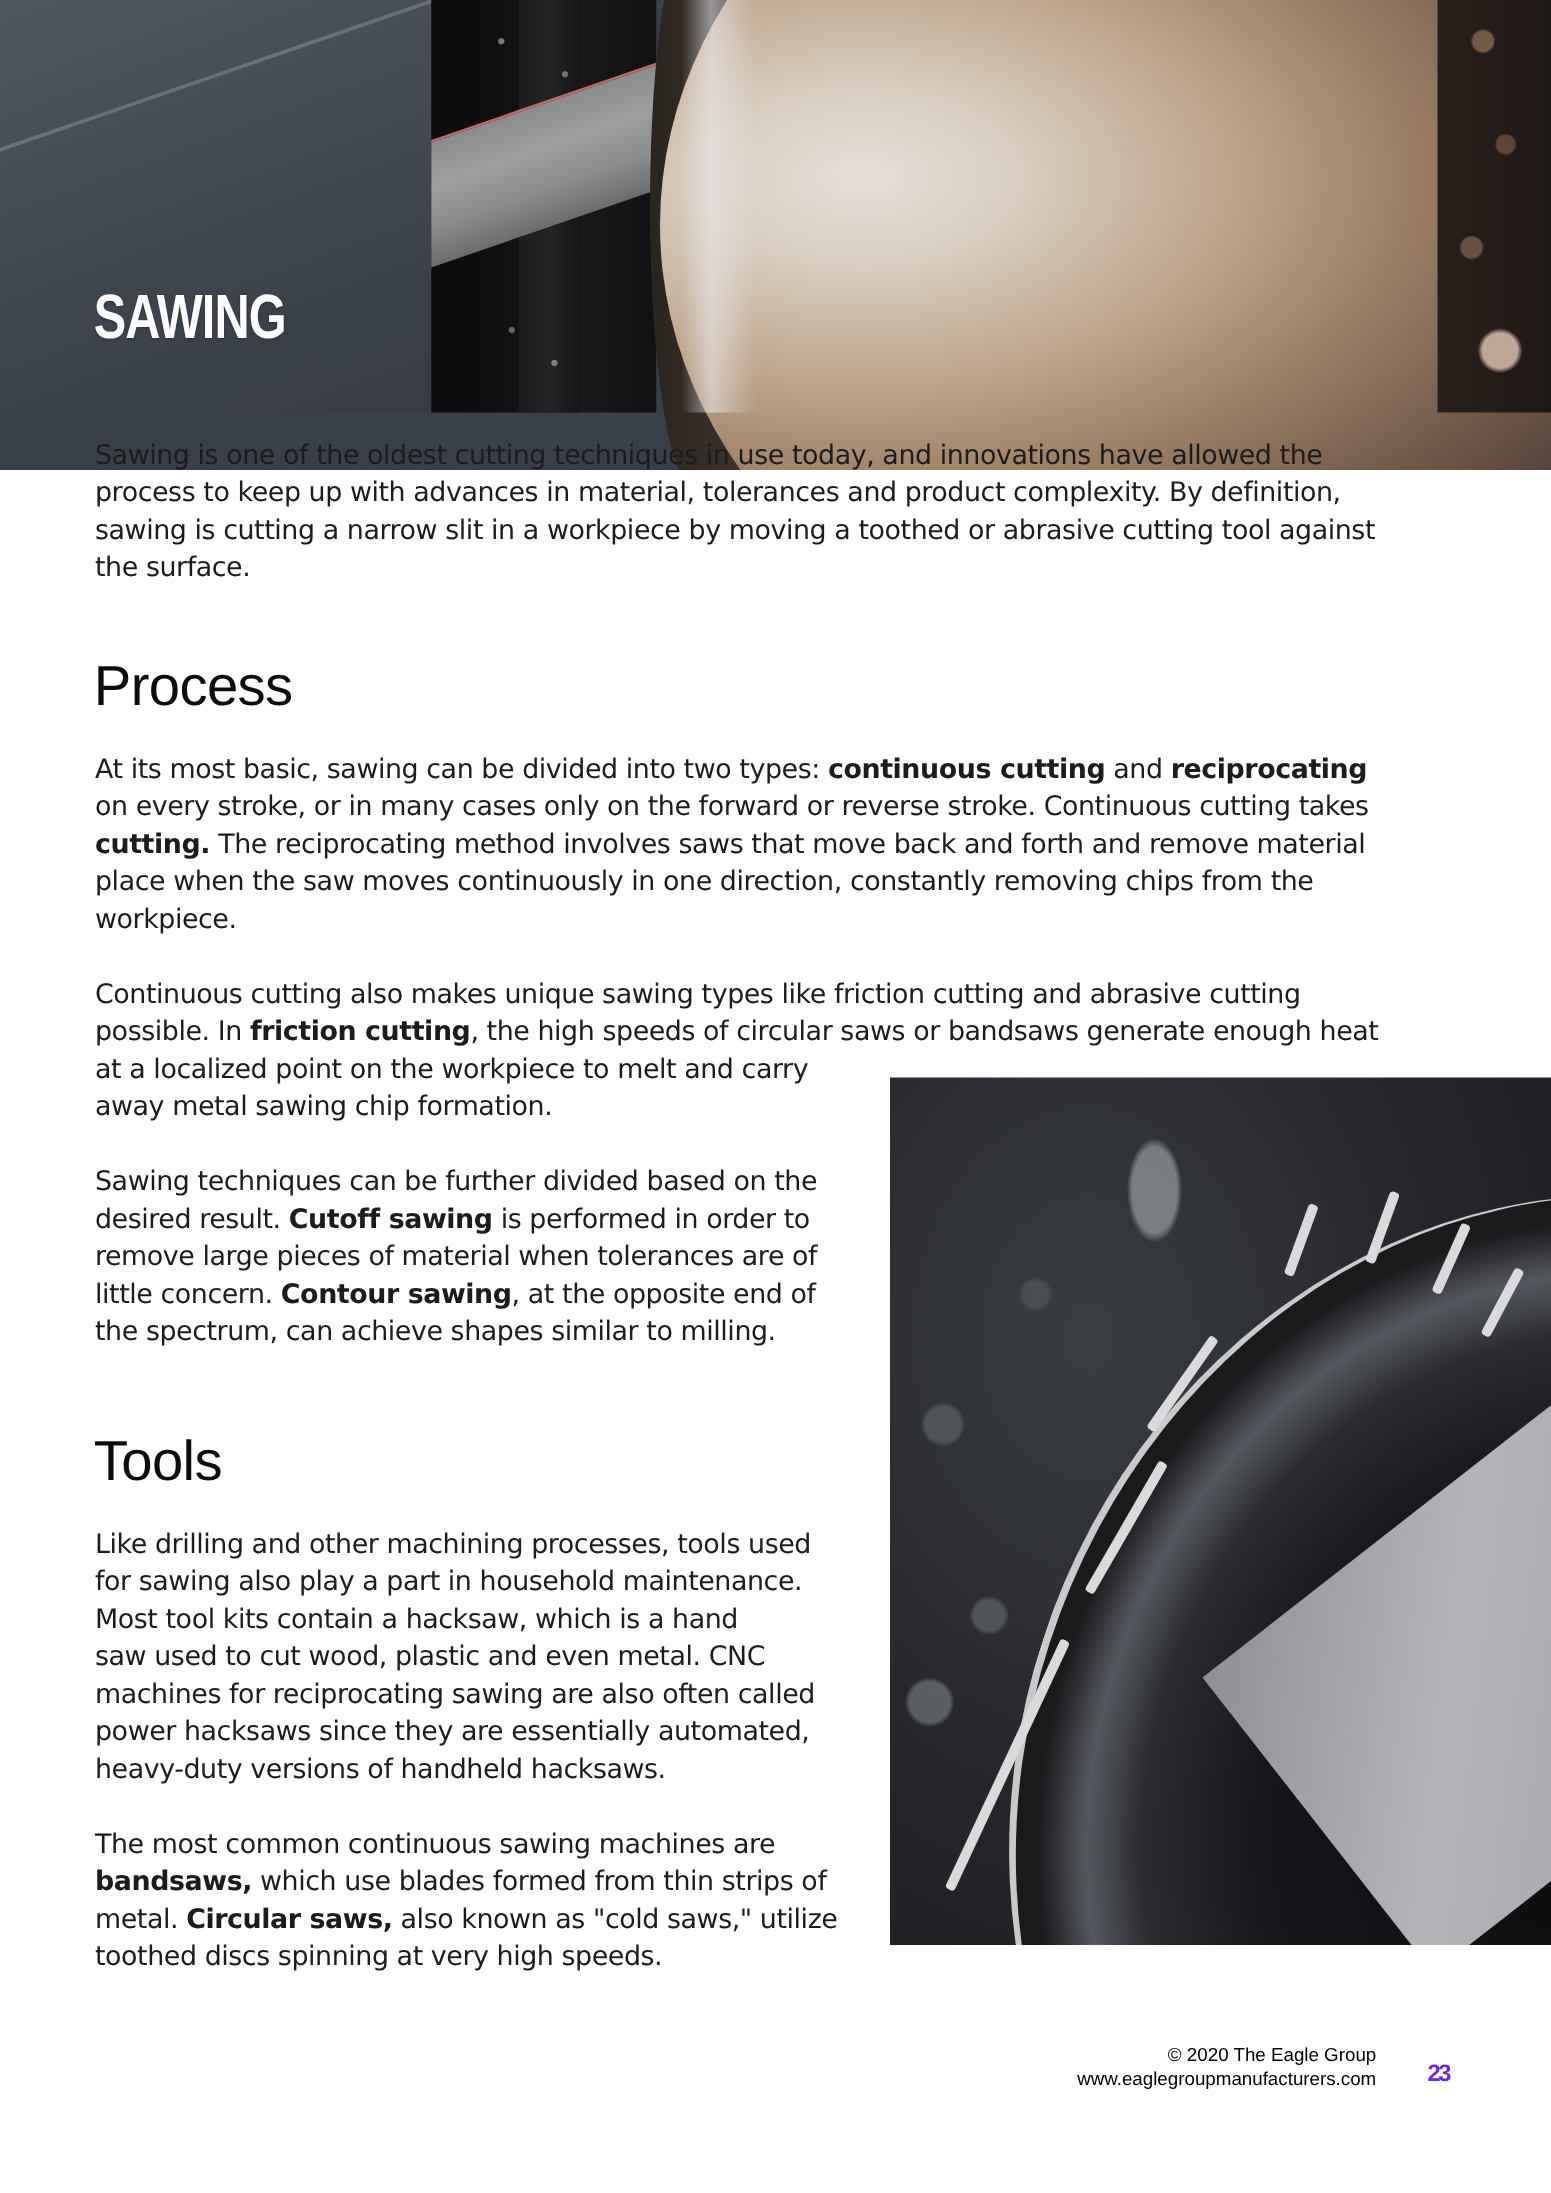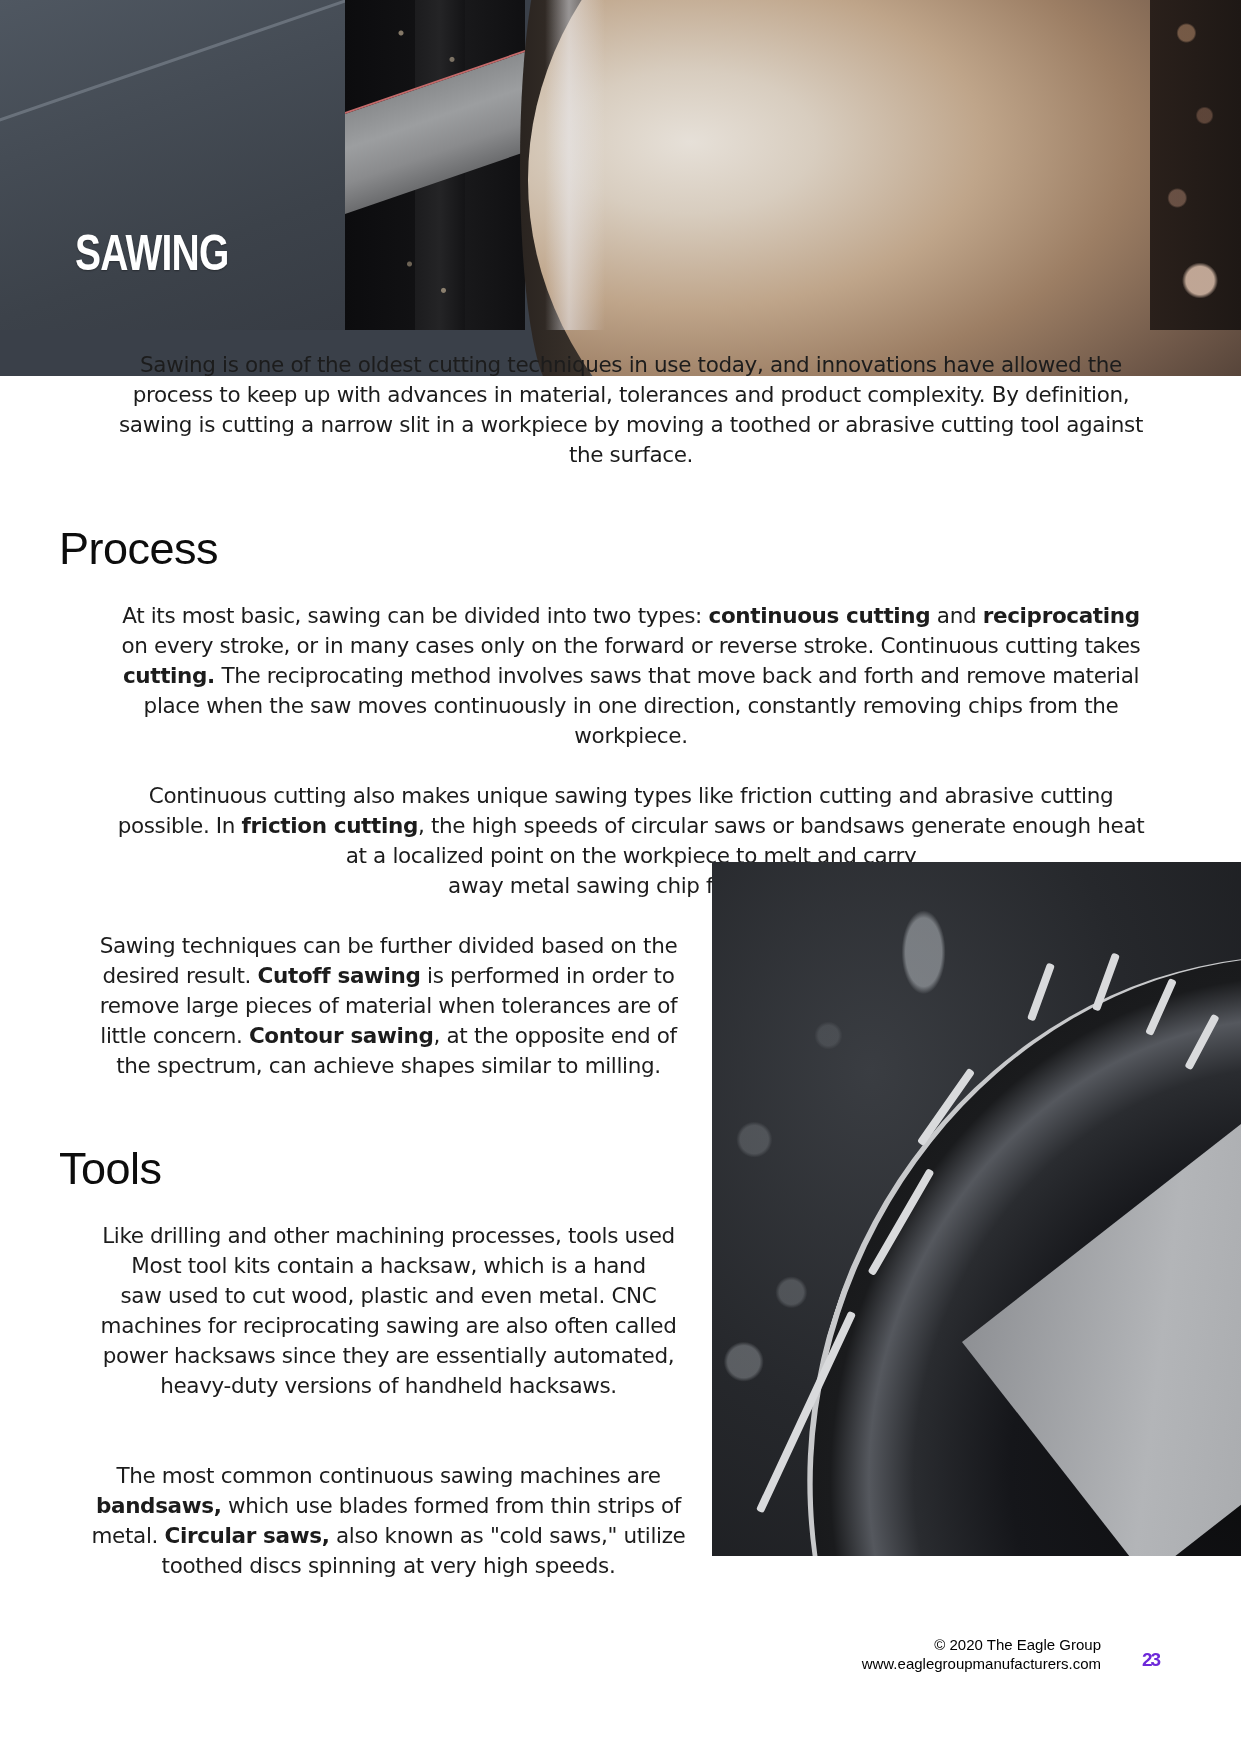--- a/index.html
+++ b/index.html
@@ -44,32 +44,32 @@
             linear-gradient(90deg, #2a201b, #1e1815); }
   .hero .title { position: absolute; left: 75px; top: 228px; margin: 0;
           font-family: "Liberation Sans", sans-serif; font-weight: bold; font-size: 50px;
           letter-spacing: -1px; color: #ffffff; transform: scaleX(0.78); transform-origin: 0 0;
           text-shadow: 0 1px 2px rgba(0,0,0,0.35); line-height: 1; }
 
   
   .txt { position: absolute; left: 76px; font-size: 21.5px; line-height: 30px; color: #1c1c1c;
          font-family: "DejaVu Sans", sans-serif; letter-spacing: -0.35px; margin: 0; }
   .txt b { font-weight: bold; }
-  .h2 { position: absolute; left: 59px; margin: 0; font-family: "Liberation Sans", sans-serif;
+  .h2 { position: absolute; left: 75px; margin: 0; font-family: "Liberation Sans", sans-serif;
         font-weight: normal; font-size: 45px; color: #0d0d0d; letter-spacing: -0.5px; line-height: 1; }
 
   .intro { top: 350px; width: 1110px; }
   .h-process { top: 526px; }
   .process-p1 { top: 601px; width: 1110px; }
   .process-p2 { top: 781px; width: 1110px; }
   .process-p3 { top: 931px; width: 625px; }
   .h-tools { top: 1146px; }
   .tools-p1 { top: 1221px; width: 625px; }
   .tools-p2 { top: 1461px; width: 625px; }
-  .line { display: block; white-space: nowrap; text-align: center; }
+  .line { display: block; white-space: nowrap; }
 
   
   .photo { position: absolute; left: 712px; top: 862px; width: 529px; height: 694px; overflow: hidden;
            background: radial-gradient(ellipse at 30% 30%, #3a3d42 0%, #26282c 50%, #1a1b1e 100%); }
   .photo .speck { position: absolute; inset: 0;
            background:
              radial-gradient(ellipse at 40% 13%, rgba(180,185,190,0.55) 0 18px, transparent 22px),
              radial-gradient(circle at 8% 40%, rgba(140,145,150,0.35) 0 14px, transparent 18px),
              radial-gradient(circle at 15% 62%, rgba(150,155,160,0.35) 0 12px, transparent 16px),
              radial-gradient(circle at 6% 72%, rgba(170,175,180,0.4) 0 16px, transparent 20px),
@@ -134,20 +134,21 @@
   <span class="line"><span>desired result. </span><b>Cutoff sawing</b><span> is performed in order to</span></span>
   <span class="line">remove large pieces of material when tolerances are of</span>
   <span class="line"><span>little concern. </span><b>Contour sawing</b><span>, at the opposite end of</span></span>
   <span class="line">the spectrum, can achieve shapes similar to milling.</span>
 </p>
 
 <h2 class="h2 h-tools">Tools</h2>
 
 <p class="txt tools-p1">
   <span class="line">Like drilling and other machining processes, tools used</span>
+  <span class="line">for sawing also play a part in household maintenance.</span>
   <span class="line">Most tool kits contain a hacksaw, which is a hand</span>
   <span class="line">saw used to cut wood, plastic and even metal. CNC</span>
   <span class="line">machines for reciprocating sawing are also often called</span>
   <span class="line">power hacksaws since they are essentially automated,</span>
   <span class="line">heavy-duty versions of handheld hacksaws.</span>
 </p>
 
 <p class="txt tools-p2">
   <span class="line">The most common continuous sawing machines are</span>
   <span class="line"><b>bandsaws,</b><span> which use blades formed from thin strips of</span></span>

